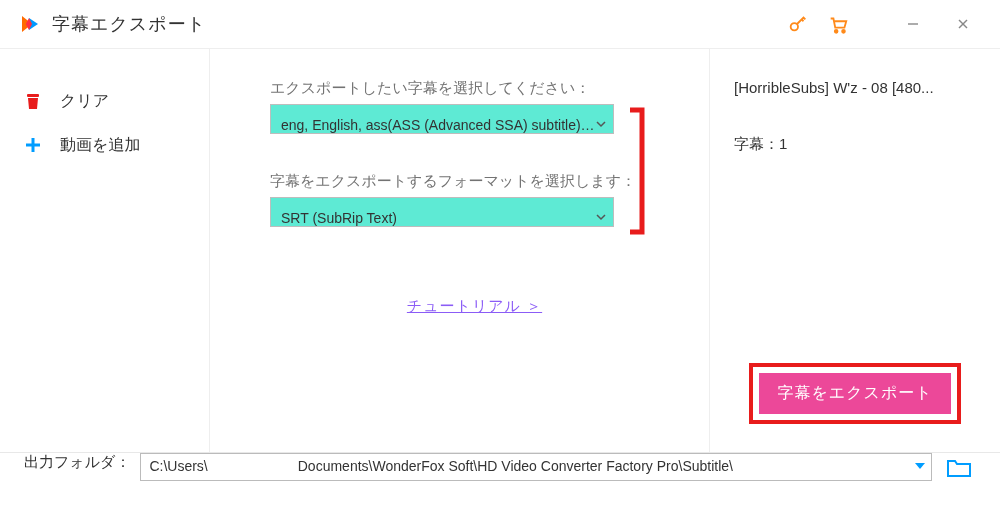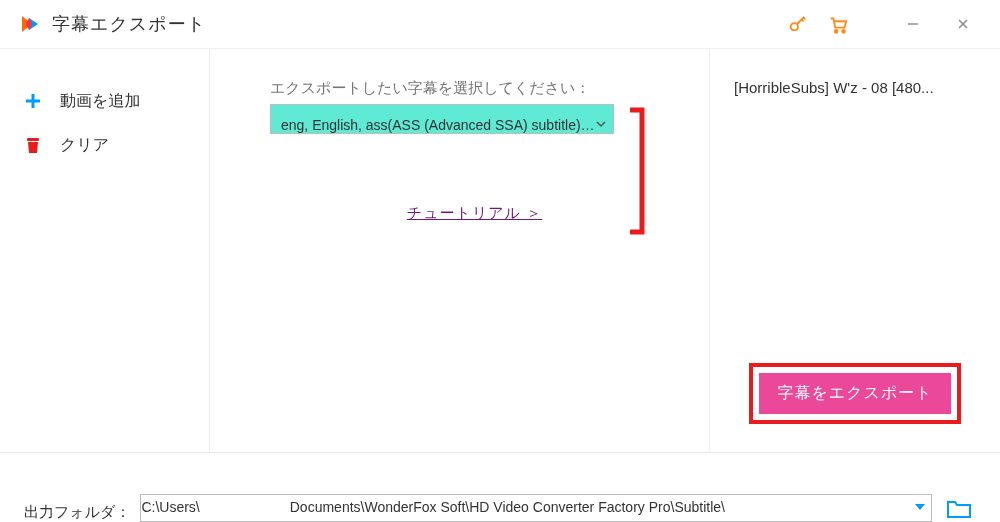--- a/index.html
+++ b/index.html
@@ -74,21 +74,21 @@
       margin-bottom: 38px;
     }
     .select-box:last-of-type { margin-bottom: 0; }
     .select-box .sel-val { overflow: hidden; white-space: nowrap; text-overflow: ellipsis; }
     .tutorial-link {
       margin-top: 70px;
       text-align: center;
       font-size: 15px;
       letter-spacing: 1px;
       text-decoration: underline;
-      color: #701a75;
+      color: #8b5cf6;
     }
 
     .bracket {
       position: absolute;
       pointer-events: none;
     }
 
     .right-pane {
       width: 290px;
       padding: 30px 24px 20px 24px;
@@ -113,29 +113,29 @@
       border: none;
       padding: 10px 18px;
       font-size: 16px;
       letter-spacing: 1px;
     }
 
     .footer {
       height: 70px;
       border-top: 1px solid #e8e8e8;
       display: flex;
-      align-items: flex-end;
+      align-items: flex-start;
       padding: 0 24px;
       gap: 10px;
     }
     .footer-label { font-size: 15px; }
     .path-input {
       flex: 1; height: 28px;
       border: 1px solid #bbb;
-      padding: 0 22px 0 0;
+      padding: 0 22px 0 8px;
       font-size: 14px;
       position: relative;
       display: flex; align-items: center;
     }
     .path-val { white-space: nowrap; overflow: hidden; text-overflow: ellipsis; flex: 1; }
     .path-redact {
       display: inline-block;
       width: 90px; height: 16px;
       vertical-align: middle;
     }
@@ -183,58 +183,70 @@
         </svg>
     </span>
   </div>
 
   <div class="body-area">
     <div class="main-row">
 
       <div class="sidebar">
         <div class="sidebar-item">
           <span class="icon-wrap">
+            <svg width="16" height="18" viewBox="0 0 16 18" fill="#e81c1c">
+              <rect x="2" y="2" width="12" height="3" rx="1"></rect>
+              <path d="M3 6 h10 l-1 11 h-8 Z"></path>
+            </svg>
+          </span>
+          <span class="sidebar-label">クリア</span>
+        </div>
+        <div class="sidebar-item">
+          <span class="icon-wrap">
             <svg width="18" height="18" viewBox="0 0 18 18" stroke="#009dff" stroke-width="3">
                 <line x1="9" y1="2" x2="9" y2="16"></line>
                 <line x1="2" y1="9" x2="16" y2="9"></line>
               </svg>
           </span>
           <span class="sidebar-label">動画を追加</span>
-        </div>
-        <div class="sidebar-item">
-          <span class="icon-wrap">
-            <svg width="16" height="18" viewBox="0 0 16 18" fill="#e81c1c">
-              <rect x="2" y="2" width="12" height="3" rx="1"></rect>
-              <path d="M3 6 h10 l-1 11 h-8 Z"></path>
-            </svg>
-          </span>
-          <span class="sidebar-label">クリア</span>
         </div>
       </div>
 
       <div class="center-pane">
         <div class="form-label">エクスポートしたい字幕を選択してください：</div>
         <div class="select-box">
           <span class="sel-val">eng, English, ass(ASS (Advanced SSA) subtitle), 2</span>
           <span>
             <svg width="12" height="12" viewBox="0 0 12 12" fill="none" stroke="#555" stroke-width="1.5">
                 <path d="M2 4 L6 8 L10 4"></path>
               </svg>
           </span>
         </div>
+        <div class="form-label">字幕をエクスポートするフォーマットを選択します：</div>
+        <div class="select-box" style="margin-bottom:0">
+          <span class="sel-val">SRT (SubRip Text)</span>
+          <span>
+            <svg width="12" height="12" viewBox="0 0 12 12" fill="none" stroke="#555" stroke-width="1.5">
+                <path d="M2 4 L6 8 L10 4"></path>
+              </svg>
+          </span>
+        </div>
 
         <svg class="bracket" style="left:418px; top:57px;" width="20" height="130">
           <path d="M 2 4 H 14 V 126 H 2" fill="none" stroke="#e81c1c" stroke-width="5"></path>
         </svg>
 
         <div class="tutorial-link">チュートリアル ＞</div>
       </div>
 
       <div class="right-pane">
         <div class="info-title">[HorribleSubs] W'z - 08 [480...</div>
+        <div class="info-row">
+          <span>字幕：</span><span>1</span>
+        </div>
         <div class="export-btn-wrap">
           <div class="export-btn-frame">
             <button class="export-btn">字幕をエクスポート</button>
           </div>
         </div>
       </div>
     </div>
 
     <div class="footer">
       <span class="footer-label">出力フォルダ：</span>

